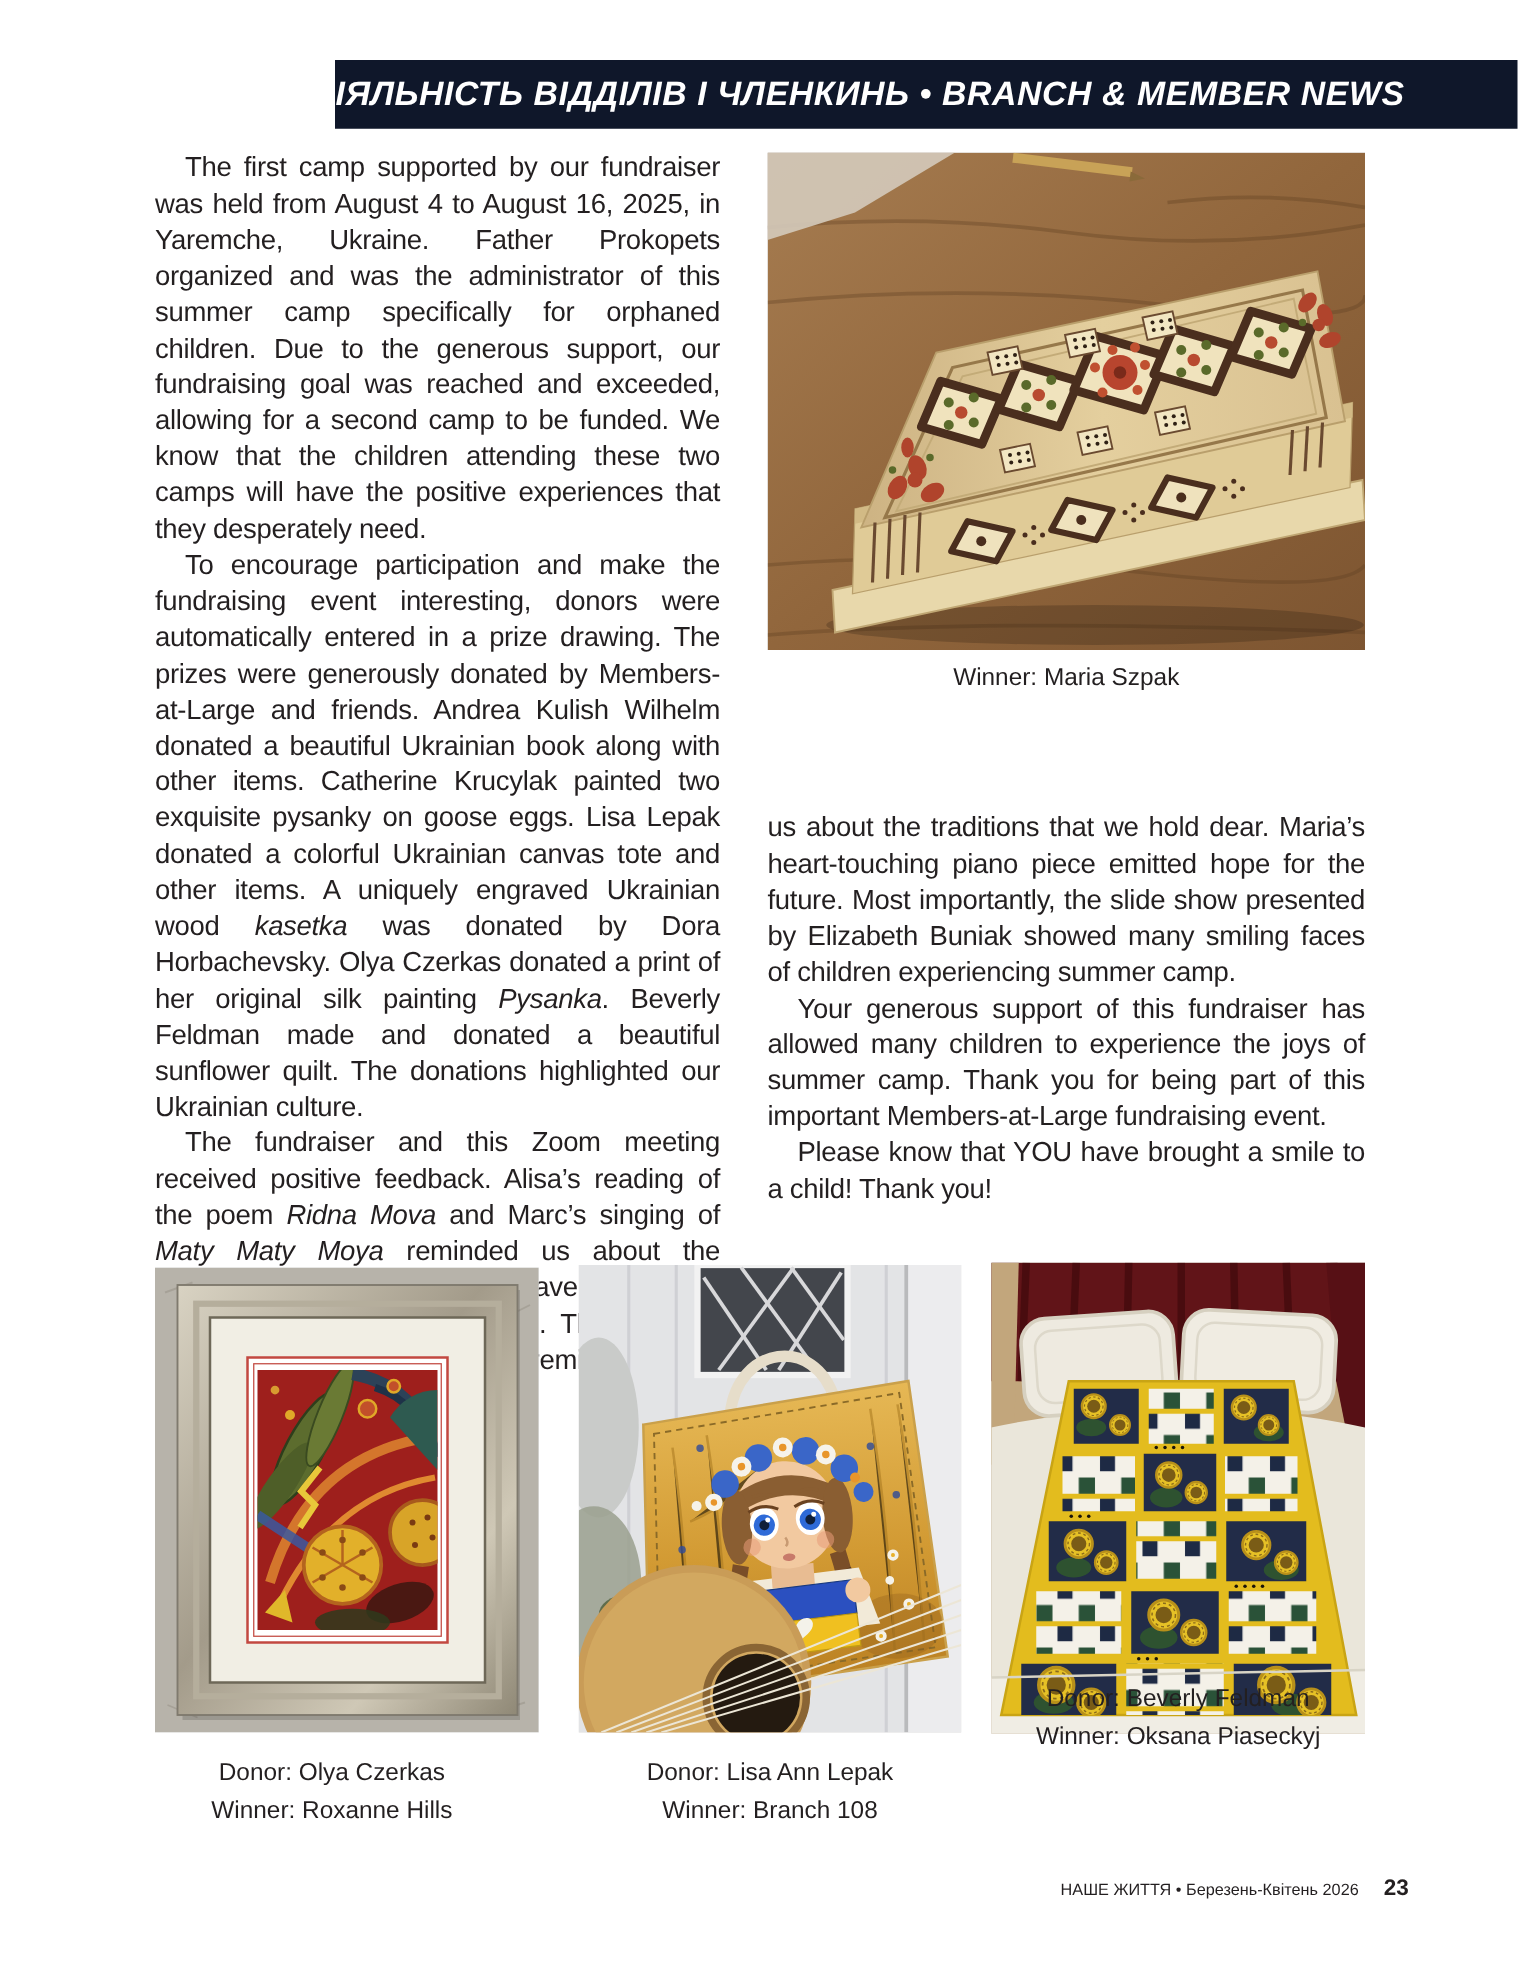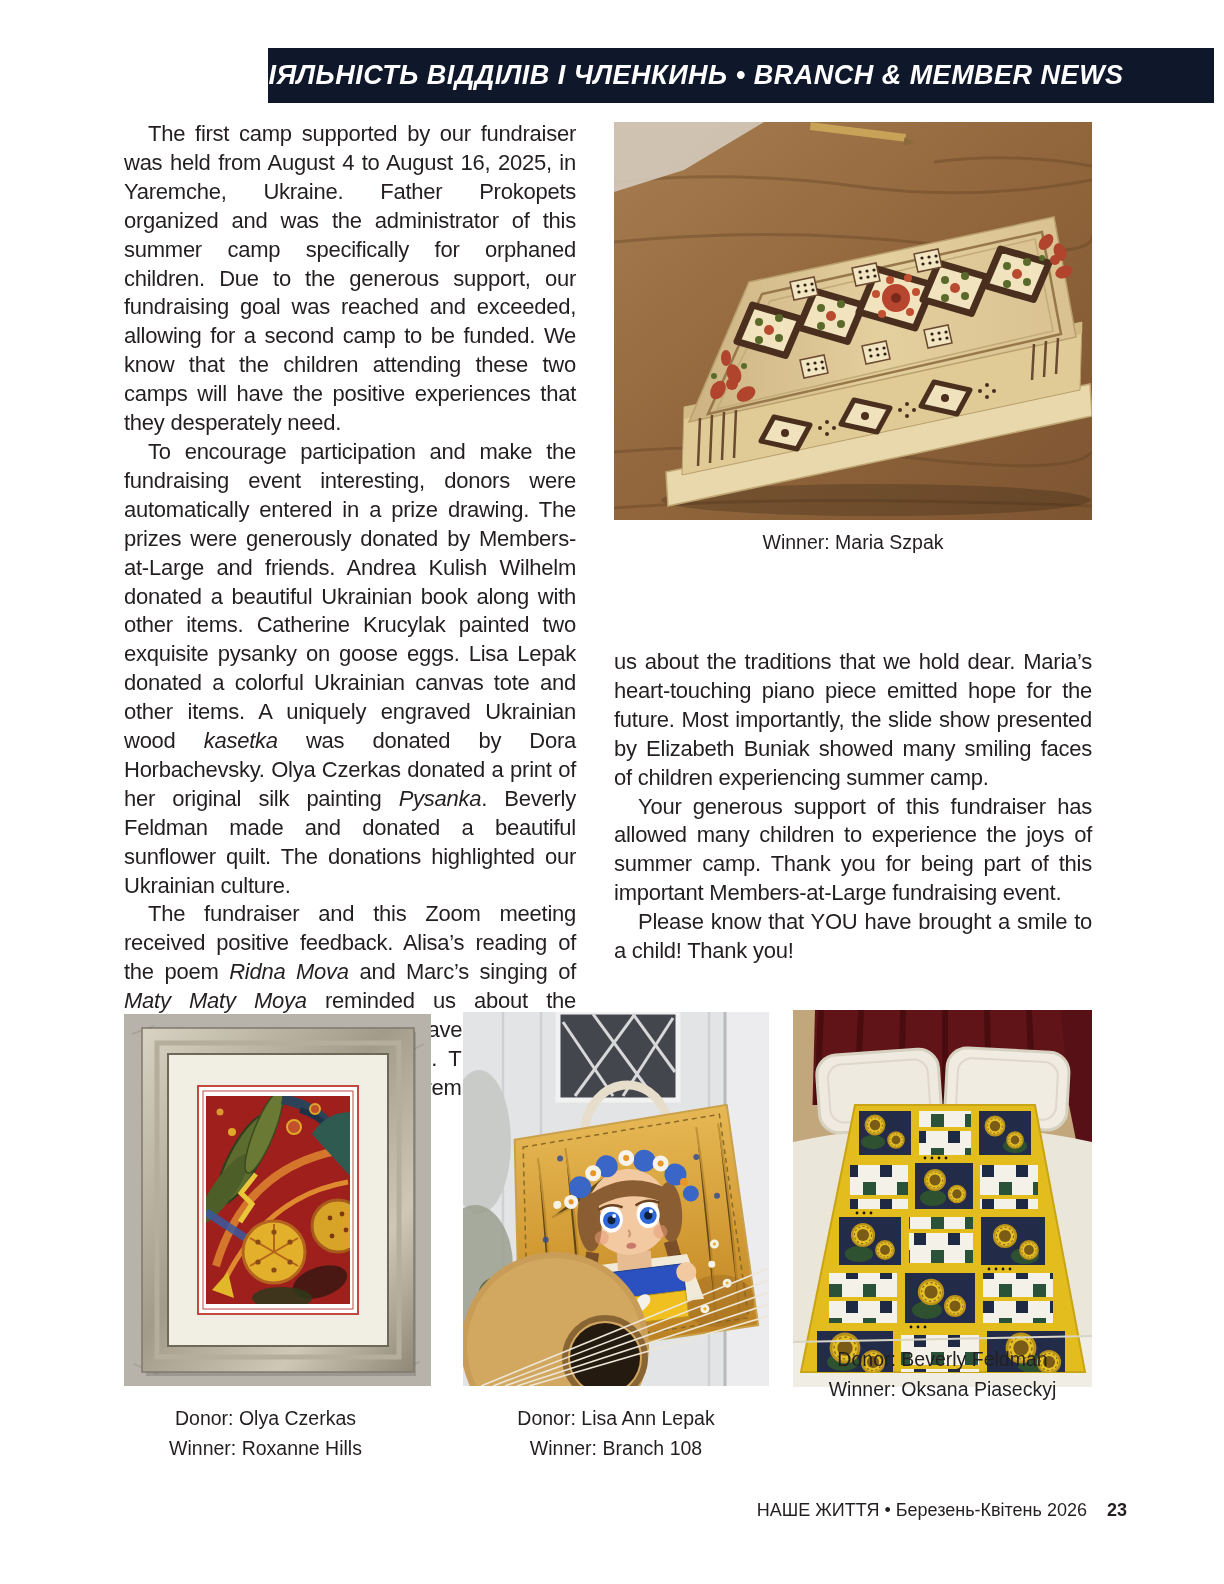--- a/index.html
+++ b/index.html
@@ -36,21 +36,21 @@
     position:absolute;text-align:center;font-size:19.5px;line-height:29.5px;
   }
   .cap-kasetka{left:614px;top:528px;width:478px;}
   .cap-print{left:112px;top:1404px;width:307px;}
   .cap-tote{left:463px;top:1404px;width:306px;text-align:center;}
   .cap-quilt{left:793px;top:1318px;width:299px;margin-top:27px;}
   
   .footer{
     position:absolute;right:97px;top:1500px;display:flex;align-items:baseline;
   }
-  .footer-journal{font-size:18px;}
+  .footer-journal{font-size:13px;}
   .footer-page{font-size:18px;font-weight:bold;margin-left:20px;}
 </style>
 </head>
 <body>
 
 <div class="banner">
   <span class="banner-text">ДІЯЛЬНІСТЬ ВІДДІЛІВ І ЧЛЕНКИНЬ • BRANCH &amp; MEMBER NEWS</span>
 </div>
 
 <div class="col col-left">

